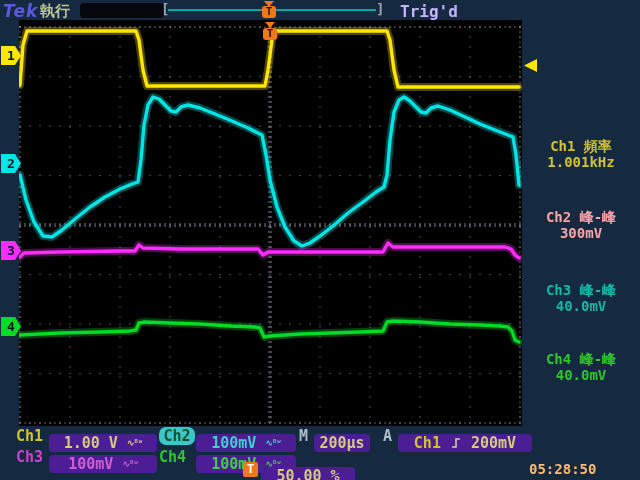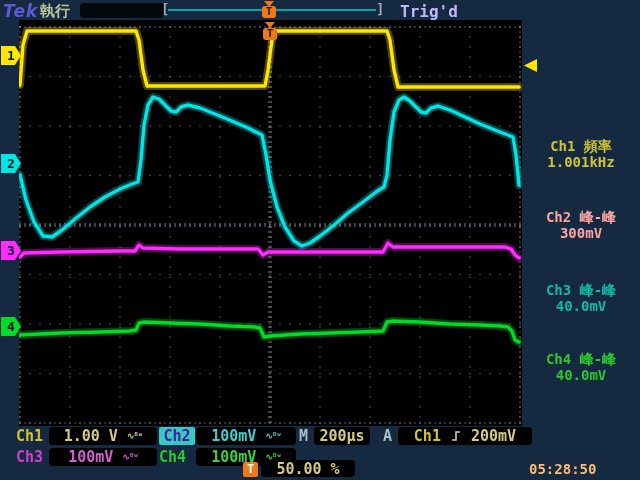--- a/index.html
+++ b/index.html
@@ -28,24 +28,24 @@
   .ch-marker{position:absolute;left:1px;width:20px;height:19px;
     clip-path:polygon(0 0,70% 0,100% 50%,70% 100%,0 100%);
     color:#04131f;font-size:13px;font-weight:bold;text-align:center;line-height:19px;}
   
   #trig-level-arrow{left:505px;top:39px;width:13px;height:13px;background:#ffe600;
     clip-path:polygon(0 50%,100% 0,100% 100%);}
   
   .meas{left:522px;width:118px;text-align:center;font-size:14px;font-weight:bold;line-height:16px;}
   
   .chlabel{font-size:15px;font-weight:bold;line-height:18px;}
-  .chip{background:#000000;border-radius:4px;height:18px;font-size:15px;font-weight:bold;
-    line-height:18px;text-align:center;}
+  .chip{background:#4c1d95;border-radius:4px;height:18px;font-size:15px;font-weight:bold;
+    line-height:18px;text-align:center;margin-top:7px;}
   .badges{font-size:9px;font-weight:bold;vertical-align:2px;letter-spacing:-1px;}
-  #ch2-chip{background:#38c8c8;color:#4c1d95;border-radius:2px;width:36px;text-align:center;}
+  #ch2-chip{background:#38c8c8;color:#14532d;border-radius:7px;width:36px;text-align:center;}
   .greylab{color:#aebecb;}
   .paletext{color:#d5ca82;}
   #slope-icon{vertical-align:-1px;}
   #holdoff-t{left:243px;top:462px;width:15px;height:15px;background:#f07818;border-radius:2px;
     color:#fff;font-size:12px;font-weight:bold;text-align:center;line-height:15px;}
   #holdoff-box{left:261px;top:460px;width:94px;height:17px;}
   #date-line{left:500px;top:446px;width:136px;font-size:14px;font-weight:bold;color:#d6d28e;}
   #time-line{left:529px;top:461px;width:136px;font-size:14px;font-weight:bold;color:#fdba74;}
 </style>
 </head>

